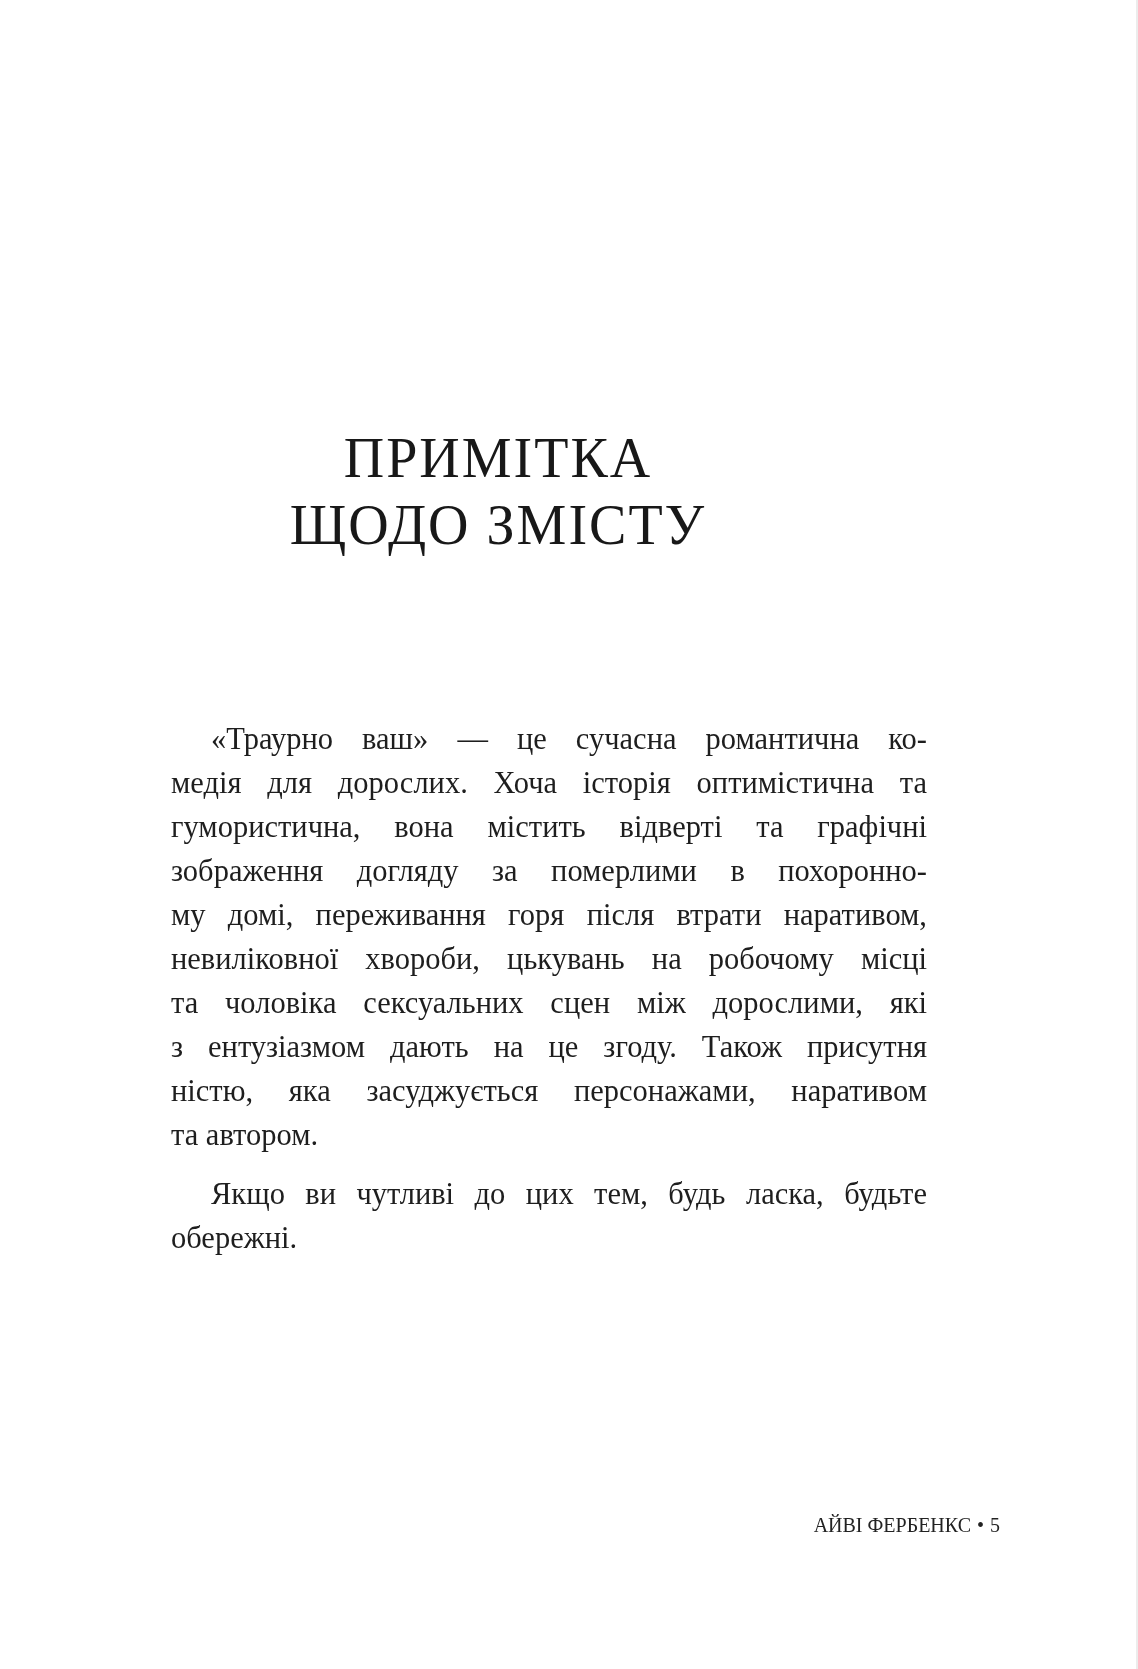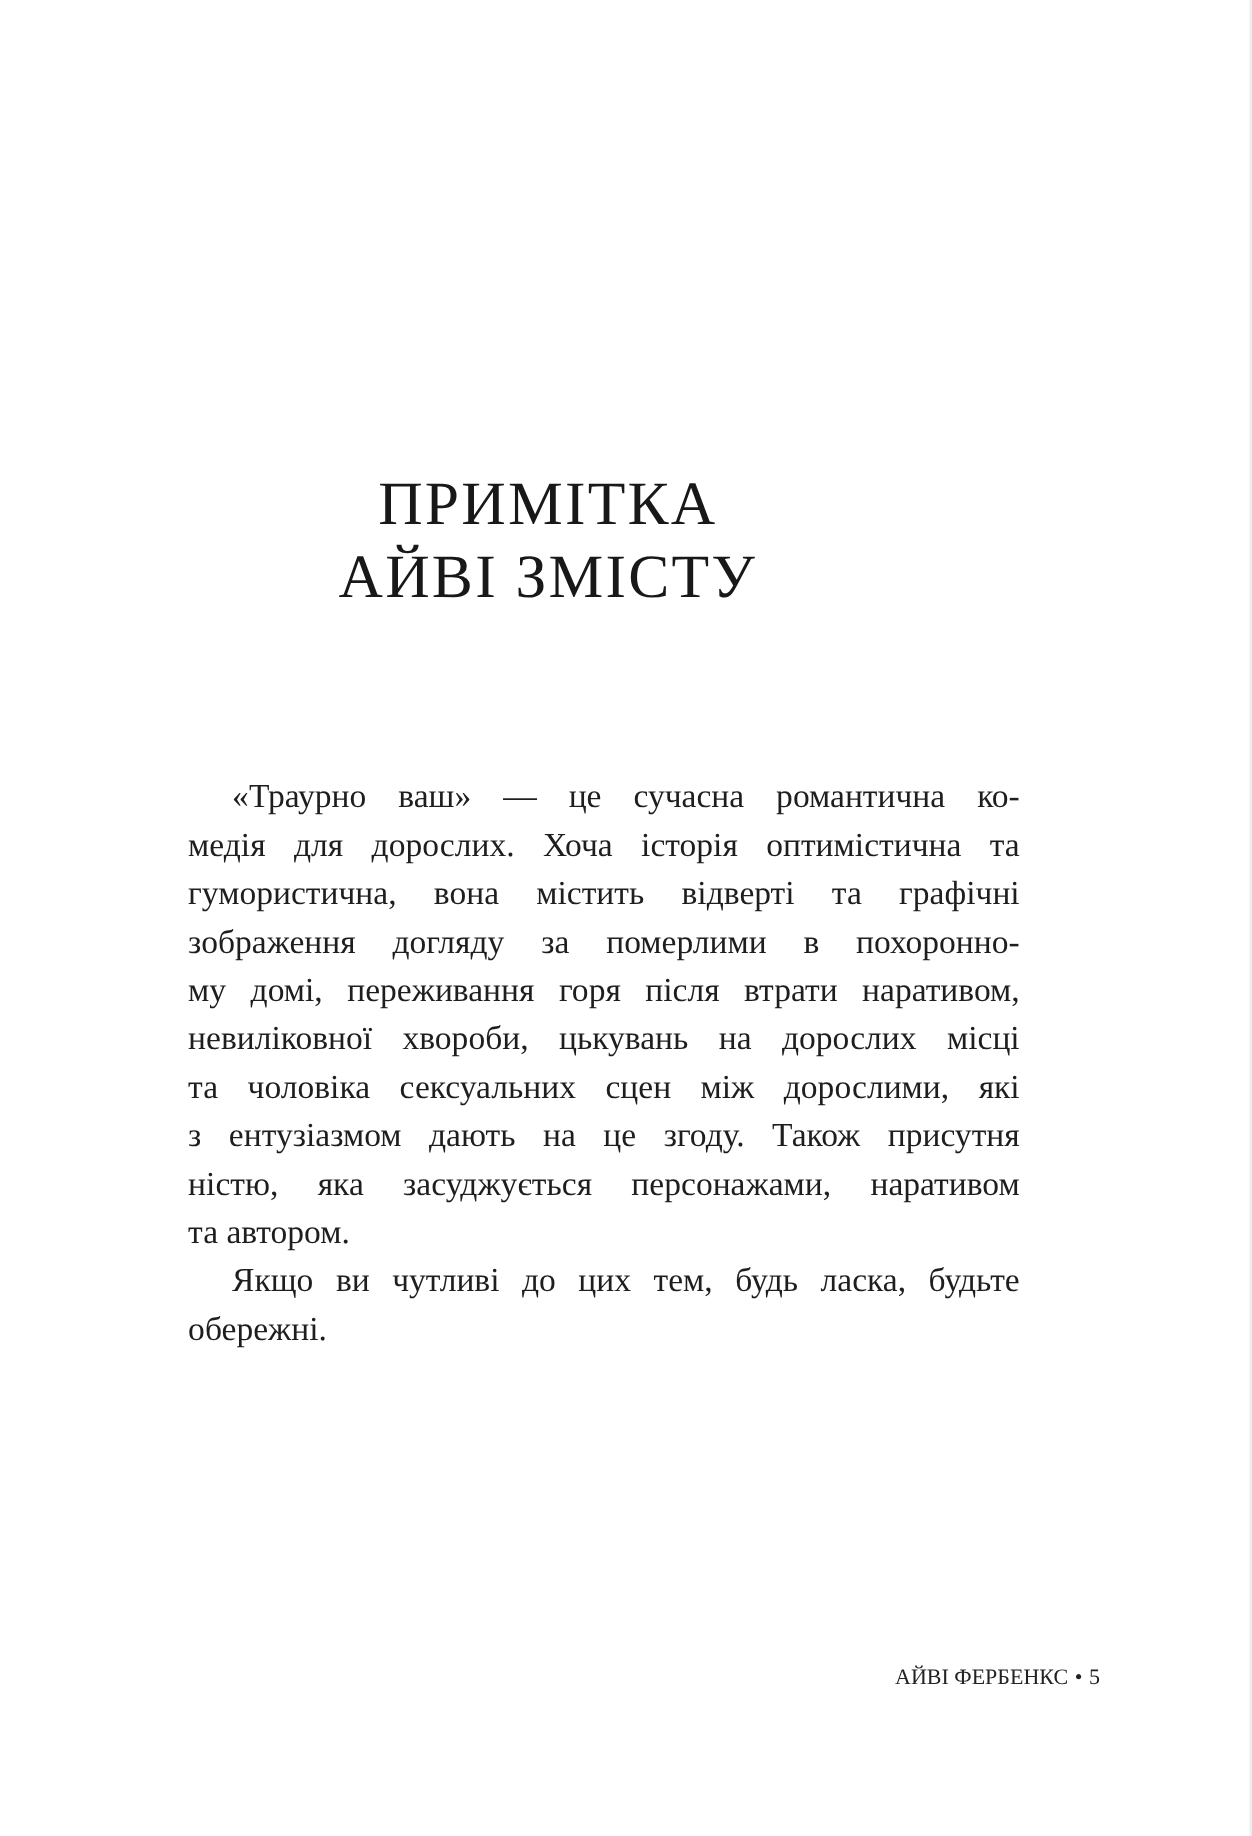--- a/index.html
+++ b/index.html
@@ -55,20 +55,21 @@
     white-space: nowrap;
     text-align: justify;
     text-align-last: justify;
     height: 44px;
   }
   .body-text .line.last {
     text-align-last: left;
   }
   .body-text .line.indent {
     padding-left: 40px;
+    margin-top: 15px;
   }
   .footer {
     position: absolute;
     top: 1510px;
     right: 136px;
     font-family: "Liberation Serif", "DejaVu Serif", serif;
     font-size: 20px;
     line-height: 30px;
     color: #222222;
     white-space: nowrap;
@@ -77,31 +78,31 @@
     margin: 0 6px;
   }
 </style>
 </head>
 <body>
 
 <div class="page">
 
   <h1 class="title">
     <span>ПРИМІТКА</span>
-    <span>АЙВІ ЗМІСТУ</span>
+    <span>ЩОДО ЗМІСТУ</span>
   </h1>
 
   <div class="body-text">
     <div>
       <span class="line indent">«Траурно ваш» — це сучасна романтична ко-</span>
       <span class="line">медія для дорослих. Хоча історія оптимістична та</span>
       <span class="line">гумористична, вона містить відверті та графічні</span>
       <span class="line">зображення догляду за померлими в похоронно-</span>
       <span class="line">му домі, переживання горя після втрати наративом,</span>
-      <span class="line">невиліковної хвороби, цькувань на дорослих місці</span>
+      <span class="line">невиліковної хвороби, цькувань на робочому місці</span>
       <span class="line">та чоловіка сексуальних сцен між дорослими, які</span>
       <span class="line">з ентузіазмом дають на це згоду. Також присутня</span>
       <span class="line">ністю, яка засуджується персонажами, наративом</span>
       <span class="line last">та автором.</span>
     </div>
     <div>
       <span class="line indent">Якщо ви чутливі до цих тем, будь ласка, будьте</span>
       <span class="line last">обережні.</span>
     </div>
   </div>

